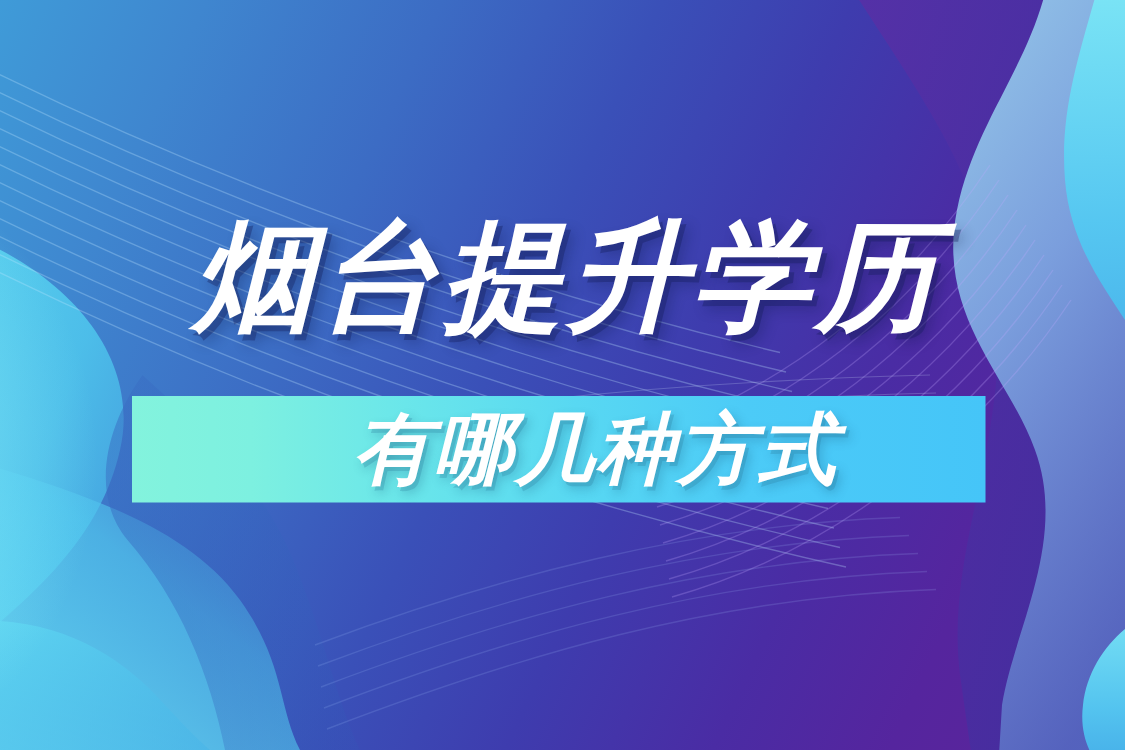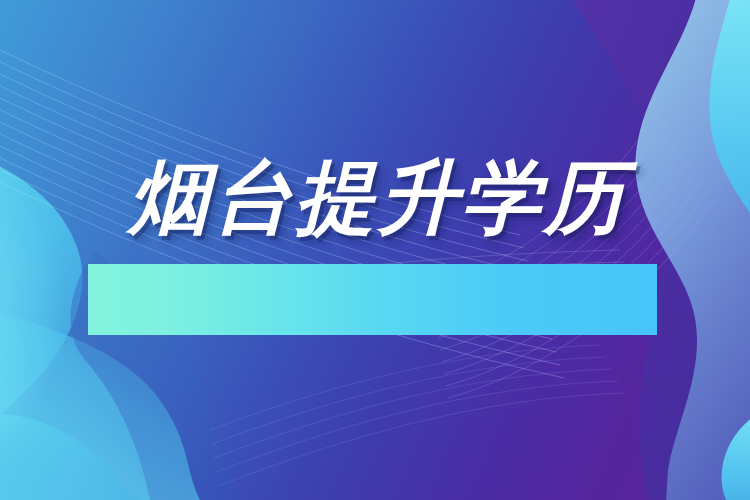--- a/index.html
+++ b/index.html
@@ -29,21 +29,21 @@
   .layer svg { display: block; width: 750px; height: 500px; }
 
   
   .lines { position: absolute; inset: 0; pointer-events: none; }
   .lines svg { display:block; width:750px; height:500px; }
 
   
   .title-wrap {
     position: absolute;
     left: 0;
-    top: 155px;
+    top: 142px;
     width: 750px;
     text-align: center;
     z-index: 6;
   }
   .title {
     display: inline-block;
     font-size: 80px;
     line-height: 86px;
     font-weight: bold;
     font-style: italic;
@@ -205,14 +205,17 @@
         <path d="M 150,324 C 284,296 434,279 628,274"></path>
       </g>
     </svg>
   </div>
 
   <div class="title-wrap">
     <span class="title">烟台提升学历</span>
   </div>
 
   <div class="sub-bar"></div>
+  <div class="sub-text-wrap">
+    <span class="sub-text">有哪几种方式</span>
+  </div>
 
 </div>
 
 </body></html>

